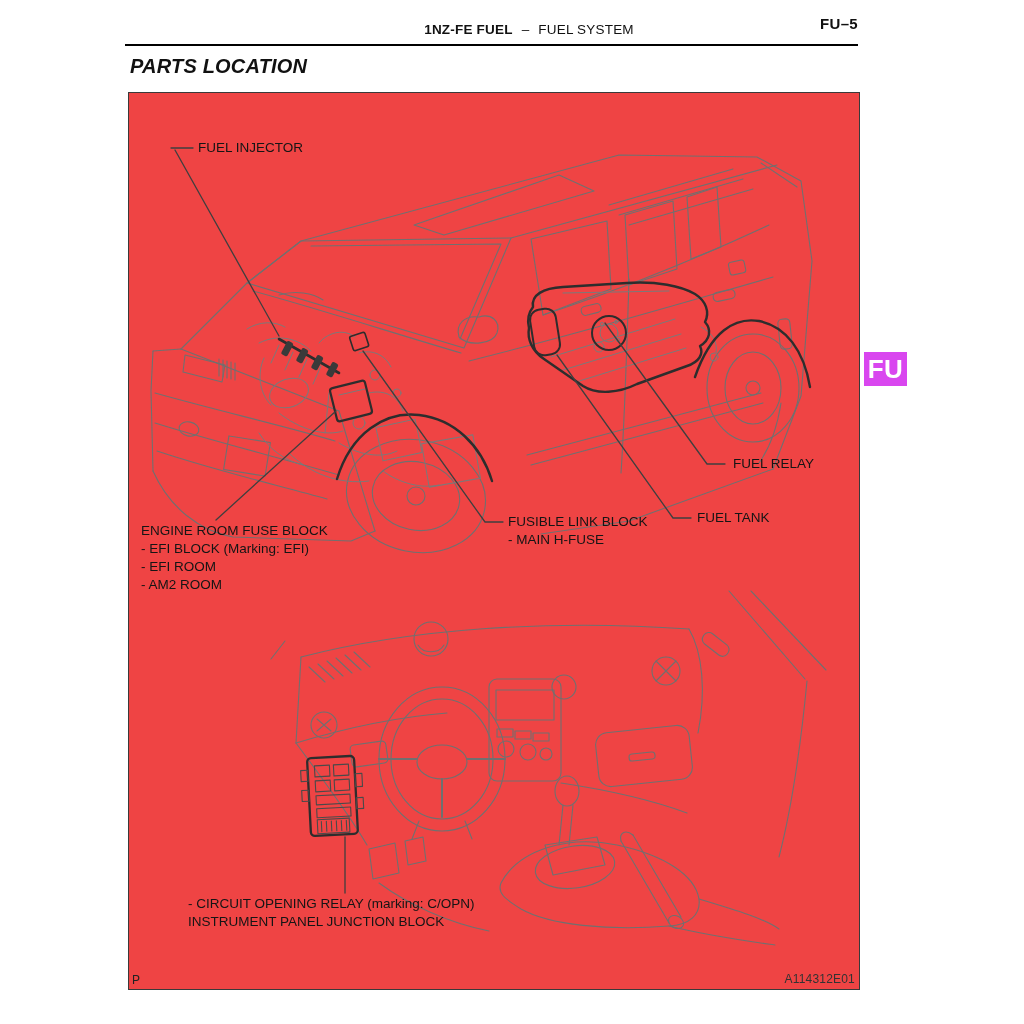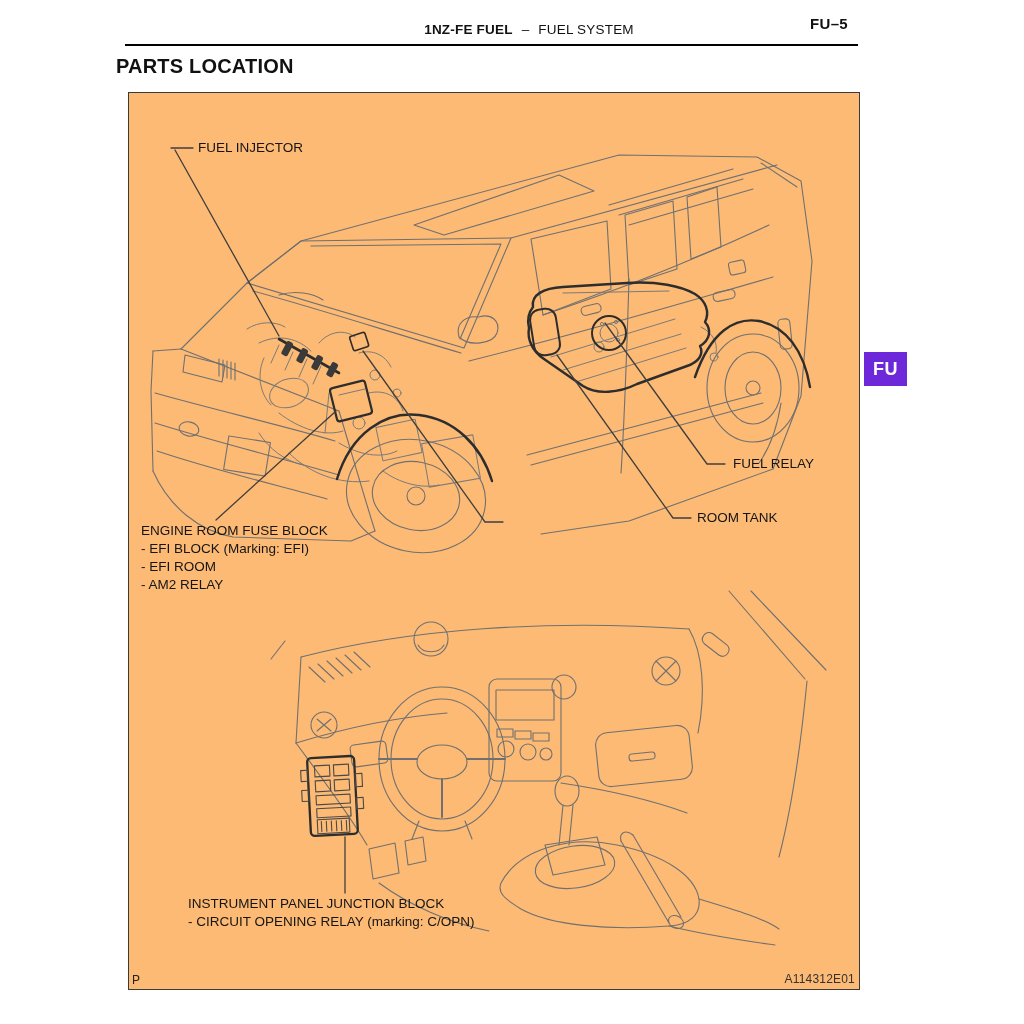--- a/index.html
+++ b/index.html
@@ -1,33 +1,33 @@
 <!DOCTYPE html>
 <html><head>
 <meta charset="utf-8">
 <style>
   html,body{margin:0;padding:0;background:#ffffff;}
   body{width:1024px;height:1024px;position:relative;font-family:"Liberation Sans",sans-serif;color:#111;overflow:hidden;}
 
   .page-header{position:absolute;top:22px;left:0;width:100%;text-align:center;font-size:13.5px;letter-spacing:.2px;margin-left:17px;}
   .page-header .chapter{font-weight:bold;}
   .page-header .sep{margin:0 9px;}
-  .page-code{position:absolute;top:15px;right:176px;font-size:15px;font-weight:bold;letter-spacing:.3px;margin-left:18px;}
+  .page-code{position:absolute;top:15px;right:166px;font-size:15px;font-weight:bold;letter-spacing:.3px;margin-left:18px;}
   .header-rule{position:absolute;top:44px;left:125px;width:733px;height:2px;background:#000;}
-  .doc-title{position:absolute;top:55px;left:116px;font-size:20px;font-weight:bold;letter-spacing:.2px;}
-
-  .figure{position:absolute;left:128px;top:92px;width:730px;height:896px;border:1px solid #3a3a3a;background:#fdba74;}
+  .doc-title{position:absolute;top:55px;left:130px;font-size:20px;font-weight:bold;letter-spacing:.2px;font-style:italic;}
+
+  .figure{position:absolute;left:128px;top:92px;width:730px;height:896px;border:1px solid #3a3a3a;background:#ef4444;}
   .figure svg{position:absolute;left:0;top:0;}
 
   .lbl{position:absolute;font-size:13.5px;line-height:18px;white-space:nowrap;color:#151515;}
   .fig-p{position:absolute;left:3px;bottom:2px;font-size:12px;color:#222;}
   .fig-code{position:absolute;right:4px;bottom:3px;font-size:12px;color:#333;letter-spacing:.2px;}
 
-  .side-tab{position:absolute;left:864px;top:352px;width:43px;height:34px;background:#6d28d9;color:#fff;
-            display:flex;align-items:center;justify-content:center;font-size:18px;font-weight:bold;letter-spacing:.5px;}
+  .side-tab{position:absolute;left:864px;top:352px;width:43px;height:34px;background:#d946ef;color:#fff;
+            display:flex;align-items:center;justify-content:center;font-size:26px;font-weight:bold;letter-spacing:.5px;}
 </style>
 </head>
 <body>
 
 <div class="page-header">
   <span class="chapter">1NZ-FE FUEL</span><span class="sep">–</span><span>FUEL SYSTEM</span>
 </div>
 <div class="page-code">FU–5</div>
 <div class="header-rule"></div>
 <div class="doc-title">PARTS LOCATION</div>
@@ -203,30 +203,34 @@
       <path d="M216,744 V800"></path>
     </g>
   </svg>
 
   <div class="lbl" style="left:69px;top:46px">FUEL INJECTOR</div>
 
   <div class="lbl" style="left:12px;top:429px">
     <div>ENGINE ROOM FUSE BLOCK</div>
     <div>- EFI BLOCK (Marking: EFI)</div>
     <div>- EFI ROOM</div>
-    <div>- AM2 RELAY</div>
+    <div>- AM2 ROOM</div>
   </div>
 
+  <div class="lbl" style="left:379px;top:420px">
+    <div>FUSIBLE LINK BLOCK</div>
+    <div>- MAIN H-FUSE</div>
+  </div>
 
   <div class="lbl" style="left:604px;top:362px">FUEL RELAY</div>
 
-  <div class="lbl" style="left:568px;top:416px">ROOM TANK</div>
+  <div class="lbl" style="left:568px;top:416px">FUEL TANK</div>
 
   <div class="lbl" style="left:59px;top:802px">
+    <div>- CIRCUIT OPENING RELAY (marking: C/OPN)</div>
     <div>INSTRUMENT PANEL JUNCTION BLOCK</div>
-    <div>- CIRCUIT OPENING RELAY (marking: C/OPN)</div>
   </div>
 
   <div class="fig-p">P</div>
   <div class="fig-code">A114312E01</div>
 </div>
 
 <div class="side-tab">FU</div>
 
 </body></html>

